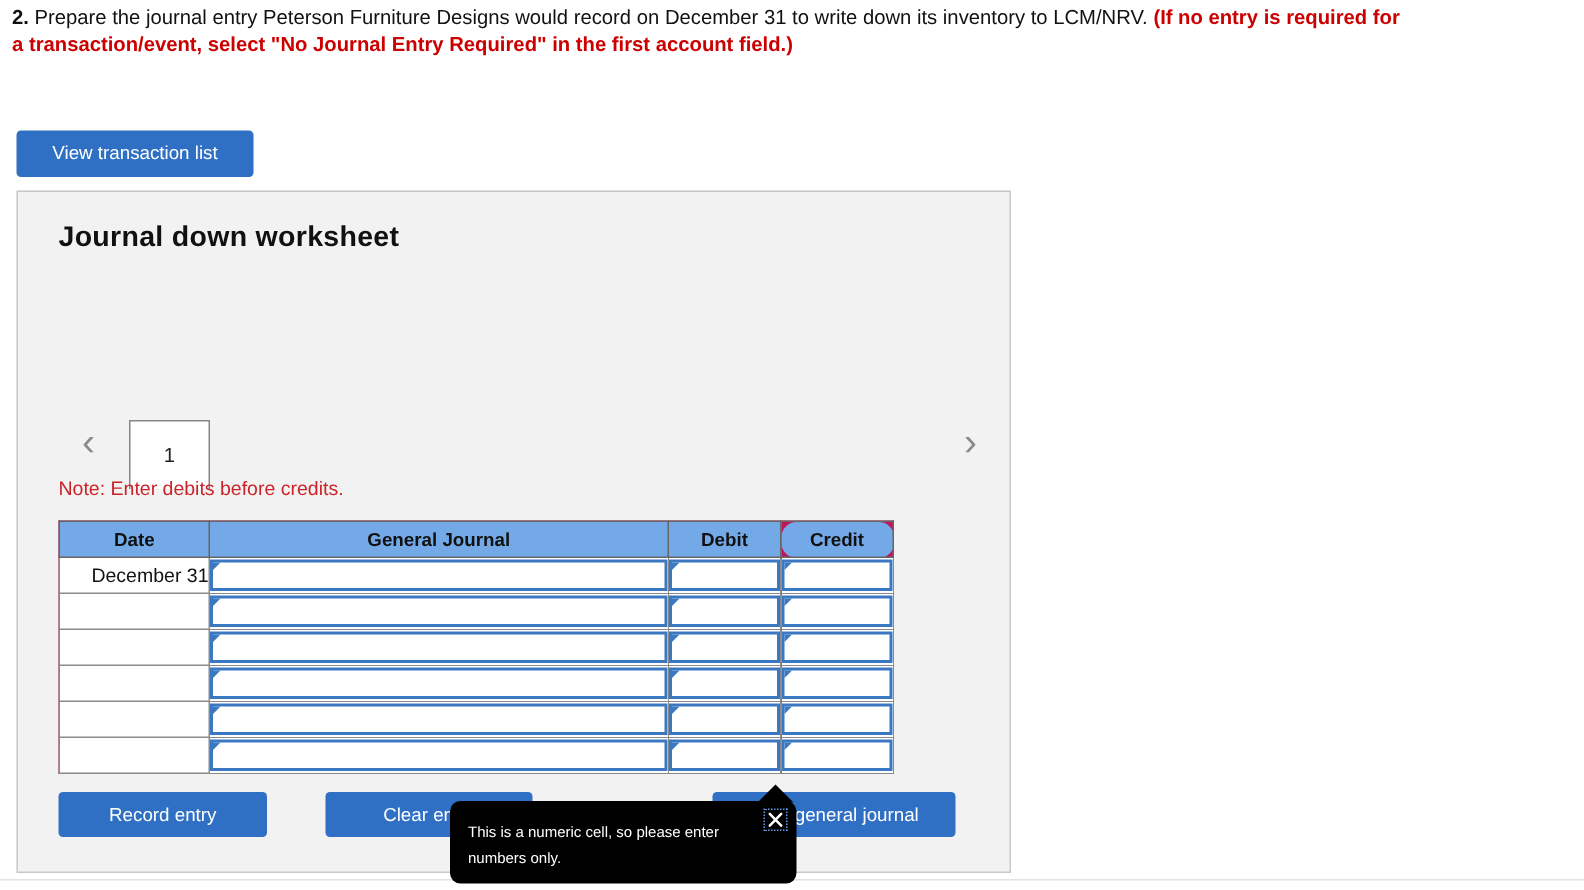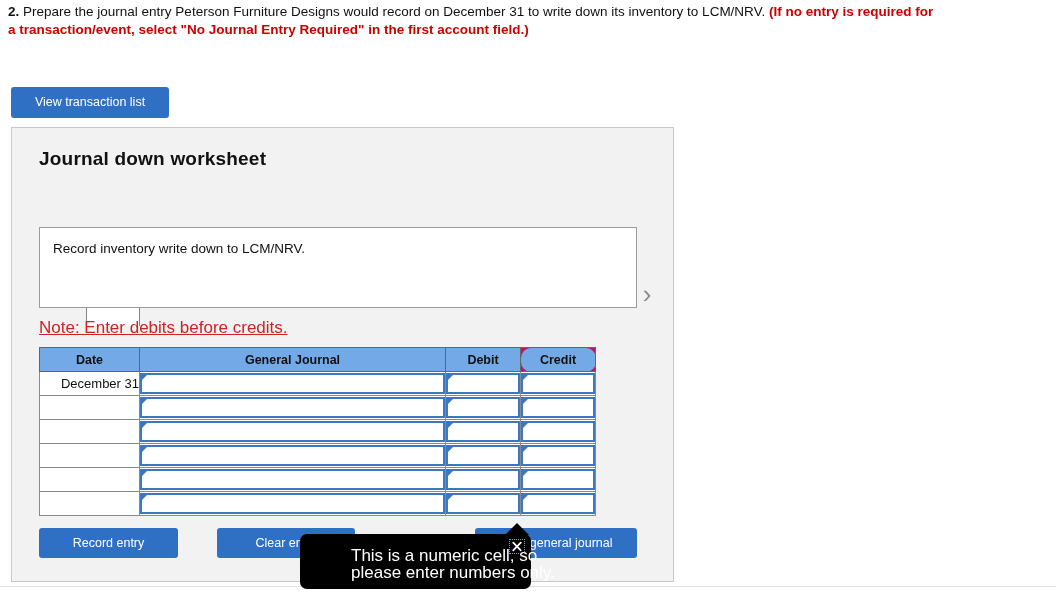--- a/index.html
+++ b/index.html
@@ -140,24 +140,23 @@
     top: 13px;
     font-size: 13.5px;
     color: #111111;
   }
 
   
   #note {
     position: absolute;
     left: 27px;
     top: 190px;
-    font-size: 17px;
+    font-size: 13px;
     color: #cc2229;
     font-weight: normal;
-    text-decoration: underline;
   }
 
   
   #journal-table {
     position: absolute;
     left: 27px;
     top: 219px;
     border-collapse: collapse;
     background: #be185d;
   }
@@ -256,23 +255,22 @@
     border-left: 12px solid transparent;
     border-right: 12px solid transparent;
     border-bottom: 12px solid #000000;
   }
   #tooltip-text {
     position: absolute;
     left: 12px;
     top: 14px;
     width: 205px;
     color: #ffffff;
-    font-size: 17px;
+    font-size: 10px;
     line-height: 16.5px;
-    margin-left: 39px;
   }
   #tooltip-close {
     position: absolute;
     right: 6px;
     top: 5px;
     width: 16px;
     height: 15px;
     border: 1px dotted #5d9bea;
     box-sizing: border-box;
     cursor: pointer;
@@ -305,23 +303,20 @@
   <div id="worksheet-panel">
 
     <div id="worksheet-title">Journal down worksheet</div>
 
     <div id="tab-strip">
       <div class="tab-arrow" id="tab-prev">‹</div>
       <div id="tab-1">1</div>
       <div class="tab-arrow" id="tab-next">›</div>
     </div>
 
-    <div id="description-box">
-      <div id="description-text">Record inventory write down to LCM/NRV.</div>
-    </div>
 
     <div id="note">Note: Enter debits before credits.</div>
 
     <table id="journal-table">
       <thead>
         <tr>
           <th class="col-date">Date</th>
           <th class="col-gj">General Journal</th>
           <th class="col-debit">Debit</th>
           <th class="col-credit">Credit</th>

